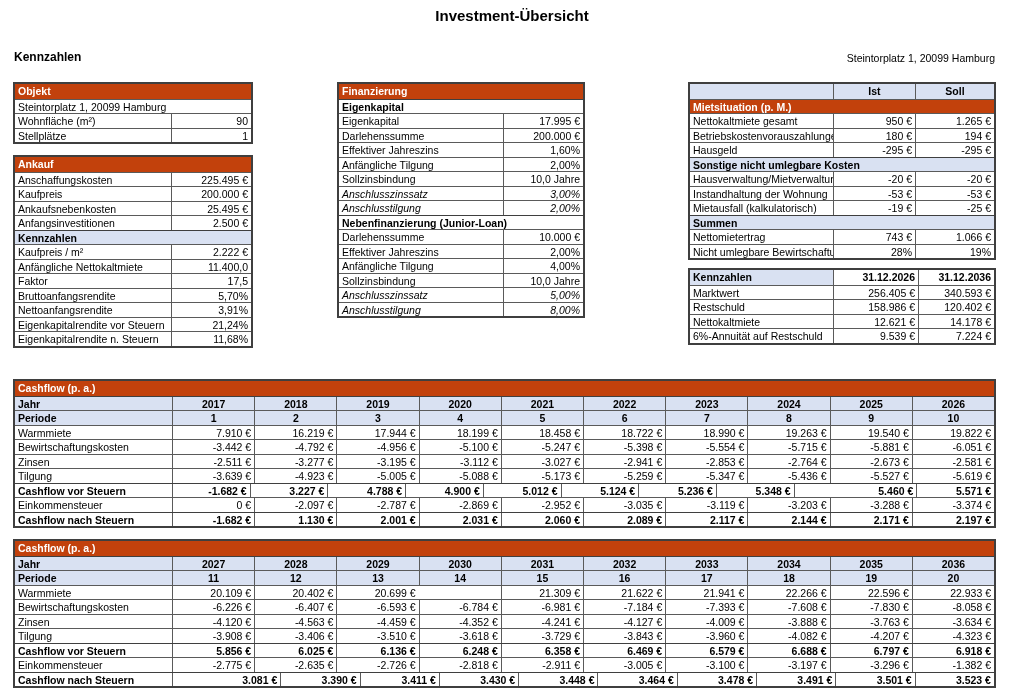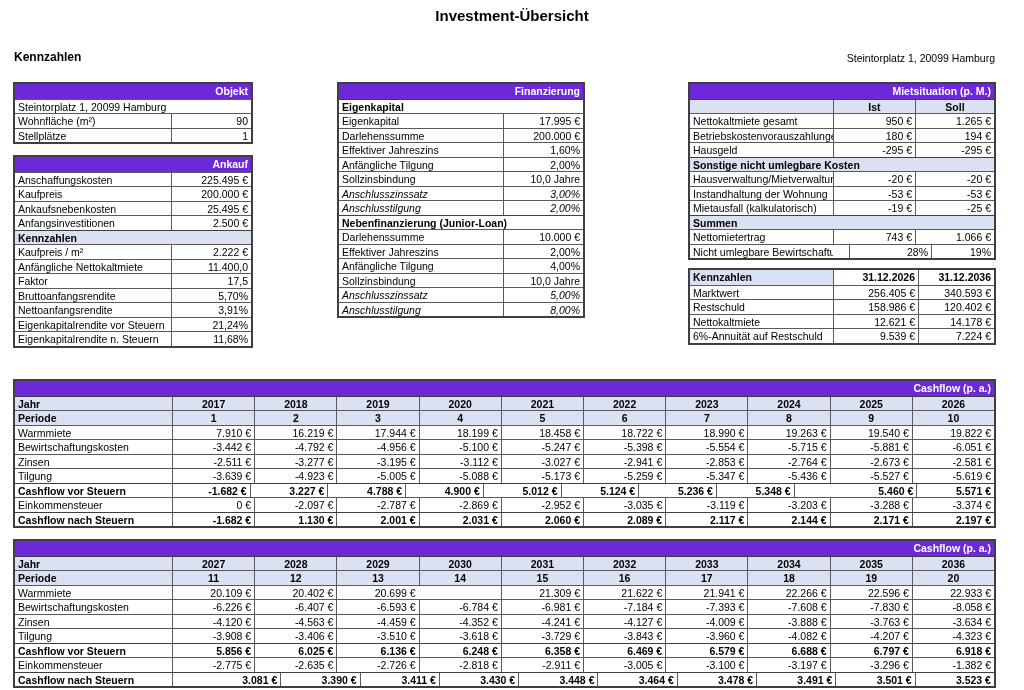--- a/index.html
+++ b/index.html
@@ -7,21 +7,21 @@
          font-family:"Liberation Sans",sans-serif;font-size:10.5px;color:#000;overflow:hidden;}
   .title{position:absolute;top:7px;left:0;width:100%;text-align:center;font-size:15px;font-weight:bold;}
   .heading{position:absolute;left:14px;top:50px;font-size:12px;font-weight:bold;}
   .address{position:absolute;top:52px;right:29px;font-size:10.5px;}
   .tbl{position:absolute;border:2px solid #3f3f3f;background:#fff;display:flex;flex-direction:column;box-sizing:border-box;}
   .row{display:flex;height:14.5px;line-height:14px;border-top:1px solid #5a5a5a;flex:0 0 auto;box-sizing:border-box;}
   .row:first-child{border-top:none;}
   .row.thick{border-top-width:1.5px;border-top-color:#3f3f3f;}
   .cell{box-sizing:border-box;padding:0 3px;overflow:hidden;white-space:nowrap;border-left:1px solid #5a5a5a;}
   .cell:first-child{border-left:none;}
-  .hdr{background:#6d28d9;color:#fff;font-weight:bold;text-align:right;}
+  .hdr{background:#c2410c;color:#fff;font-weight:bold;}
   .sub{background:#D9E1F2;font-weight:bold;}
   .sub-white{background:#ffffff;font-weight:bold;}
   .val{text-align:right;}
   .ctr{text-align:center;font-weight:bold;}
   .b{font-weight:bold;}
   .i{font-style:italic;}
 </style>
 </head>
 <body>
 
@@ -158,29 +158,29 @@
         <div class="cell  i" style="flex: 0 0 164px;">Anschlusszinssatz</div>
         <div class="cell val i" style="flex: 1 1 0px;">5,00%</div>
       </div>
       <div class="row ">
         <div class="cell  i" style="flex: 0 0 164px;">Anschlusstilgung</div>
         <div class="cell val i" style="flex: 1 1 0px;">8,00%</div>
       </div>
     </div>
 
   <div class="tbl" style="left:688px;top:82px;width:308px">
-      <div class="row ">
-        <div class="cell hdr" style="flex: 1 1 0px;">Mietsituation (p. M.)</div>
-      </div>
       <div class="row thick">
         <div class="cell sub" style="flex: 0 0 143px;"></div>
         <div class="cell sub ctr" style="flex: 0 0 82px;">Ist</div>
         <div class="cell sub ctr" style="flex: 1 1 0px;">Soll</div>
       </div>
       <div class="row ">
+        <div class="cell hdr" style="flex: 1 1 0px;">Mietsituation (p. M.)</div>
+      </div>
+      <div class="row ">
         <div class="cell " style="flex: 0 0 143px;">Nettokaltmiete gesamt</div>
         <div class="cell val" style="flex: 0 0 82px;">950 €</div>
         <div class="cell val" style="flex: 1 1 0px;">1.265 €</div>
       </div>
       <div class="row ">
         <div class="cell " style="flex: 0 0 143px;">Betriebskostenvorauszahlungen</div>
         <div class="cell val" style="flex: 0 0 82px;">180 €</div>
         <div class="cell val" style="flex: 1 1 0px;">194 €</div>
       </div>
       <div class="row ">
@@ -209,21 +209,21 @@
       <div class="row thick">
         <div class="cell sub" style="flex: 1 1 0px;">Summen</div>
       </div>
       <div class="row ">
         <div class="cell " style="flex: 0 0 143px;">Nettomietertrag</div>
         <div class="cell val" style="flex: 0 0 82px;">743 €</div>
         <div class="cell val" style="flex: 1 1 0px;">1.066 €</div>
       </div>
       <div class="row ">
         <div class="cell " style="flex: 0 0 143px;">Nicht umlegbare Bewirtschaftungskosten</div>
-        <div class="cell val" style="flex: 0 0 82px; margin-left: 16px;">28%</div>
+        <div class="cell val" style="flex: 0 0 82px;">28%</div>
         <div class="cell val" style="flex: 1 1 0px;">19%</div>
       </div>
     </div>
 
   <div class="tbl" style="left:688px;top:268px;width:308px">
       <div class="row thick">
         <div class="cell sub" style="flex: 0 0 143px;">Kennzahlen</div>
         <div class="cell val b" style="flex: 0 0 85px;">31.12.2026</div>
         <div class="cell val b" style="flex: 1 1 0px;">31.12.2036</div>
       </div>

